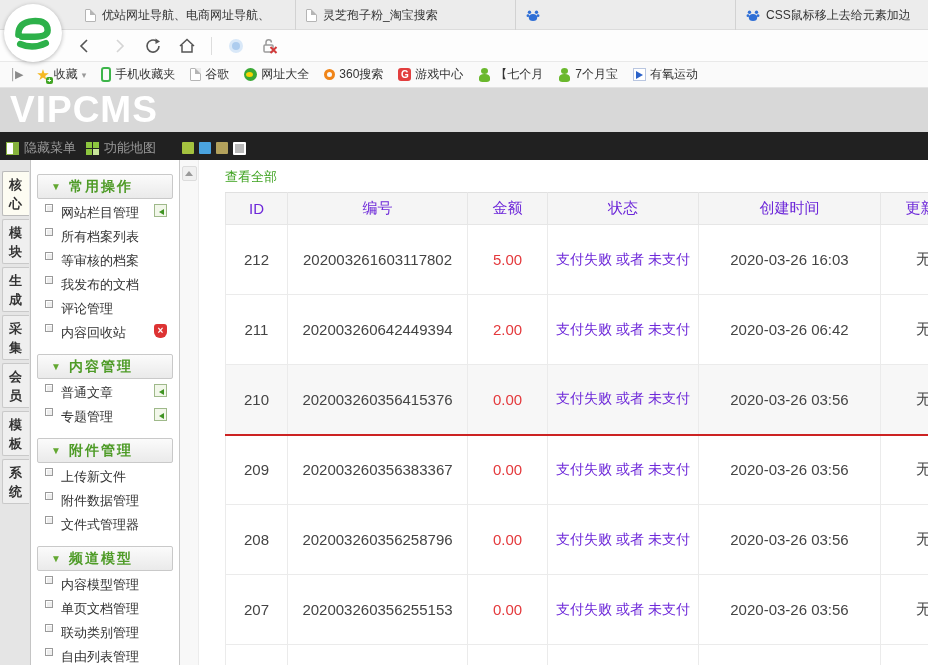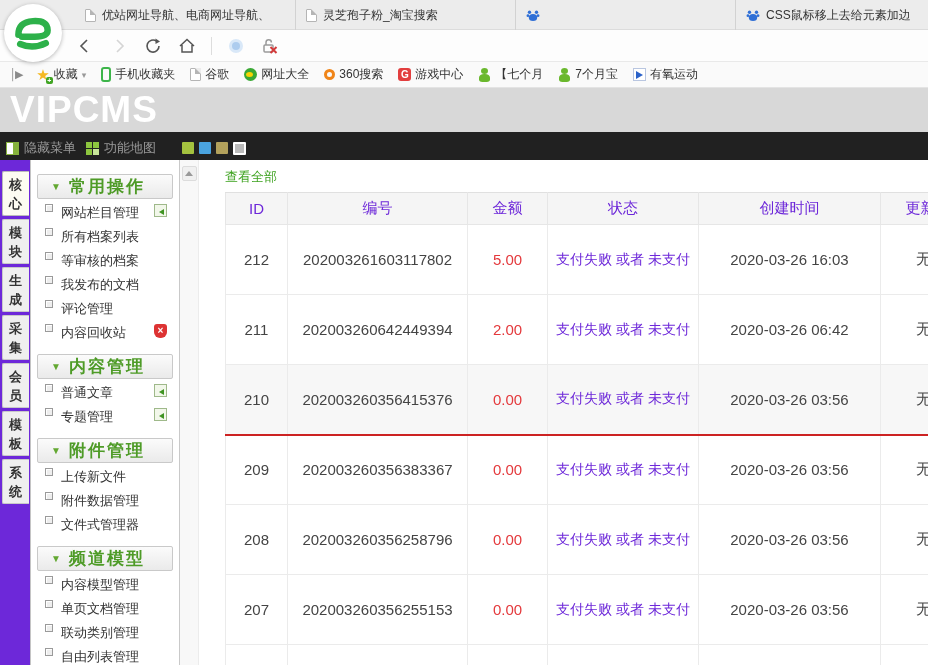--- a/index.html
+++ b/index.html
@@ -55,31 +55,31 @@
   .grid-ic { width:13px; height:13px; display:grid; grid-template-columns:6px 6px; grid-template-rows:6px 6px; gap:1px; }
   .grid-ic i { background:#8dc63f; }
   .grid-ic i:nth-child(4){ background:#c8e69a; }
   .swatches { display:flex; gap:5px; margin-left:16px; }
   .sw { width:12px; height:12px; border-radius:1px; }
   .sw4 { border:2px solid #fff; background:#bbb; width:13px; height:13px; }
 
   
   .content { position:absolute; left:0; top:160px; width:928px; height:505px; display:flex; background:#fff; }
 
-  .vtabs { width:31px; border-right:1px solid #c4c4c4; padding-top:11px; display:flex; flex-direction:column; gap:3px; align-items:center; background:#6d28d9; }
+  .vtabs { width:31px; border-right:1px solid #c4c4c4; padding-top:11px; display:flex; flex-direction:column; gap:3px; align-items:center; background:#e5e5e5; }
   .vtab { width:27px; min-height:45px; background:#efefef; border:1px solid #c9c9c9; border-right:none; border-radius:2px 0 0 2px;
           display:flex; align-items:center; justify-content:center; cursor:pointer; }
   .vtab span { width:15px; font-size:13px; font-weight:bold; color:#333; line-height:19px; text-align:center; word-break:break-all; }
   .vtab.active { background:#fdfcf2; border-color:#bbb; }
 
   .sidebar { width:149px; border-right:1px solid #c9c9c9; padding-top:8px; overflow:hidden; background:#fff; }
   .sechead { margin:6px 6px 5px 6px; height:25px; background:linear-gradient(#fbfbfb,#eaeaea); border:1px solid #c9c9c9;
              border-radius:2px; display:flex; align-items:center; gap:8px; padding:0 0 0 13px; cursor:pointer; }
   .sechead .sc { color:#63a832; font-size:10px; }
-  .sechead .st { color:#4e9b27; font-weight:bold; font-size:17px; letter-spacing:2px; }
+  .sechead .st { color:#4e9b27; font-weight:bold; font-size:14px; letter-spacing:2px; }
   .sitem { height:24px; display:flex; align-items:flex-start; gap:8px; padding-left:14px; padding-right:12px; font-size:13px; color:#333; cursor:pointer; }
   .bullet { flex:0 0 auto; width:8px; height:8px; background:#eee; border:1px solid #9a9a9a; box-shadow:inset 1px 1px 0 #fff; }
   .sitem .trail { margin-left:auto; }
   .doc-ic { display:inline-block; width:13px; height:13px; background:#f2f7ea; border:1px solid #9fb98a; position:relative; }
   .doc-ic:after { content:""; position:absolute; left:1px; top:4px; border:3px solid transparent; border-right:5px solid #3f9422; }
   .shield-ic { display:inline-block; width:13px; height:14px; background:#d33; border-radius:3px 3px 6px 6px; color:#fff;
                font-size:10px; font-weight:bold; line-height:14px; text-align:center; }
 
   .mscroll { width:19px; background:#f8f8f8; border-right:1px solid #ececec; display:flex; justify-content:center; padding-top:6px; }
   .scrollup { width:15px; height:15px; background:#f0f0f0; border:1px solid #dcdcdc; border-radius:2px; display:flex; align-items:center; justify-content:center; }

